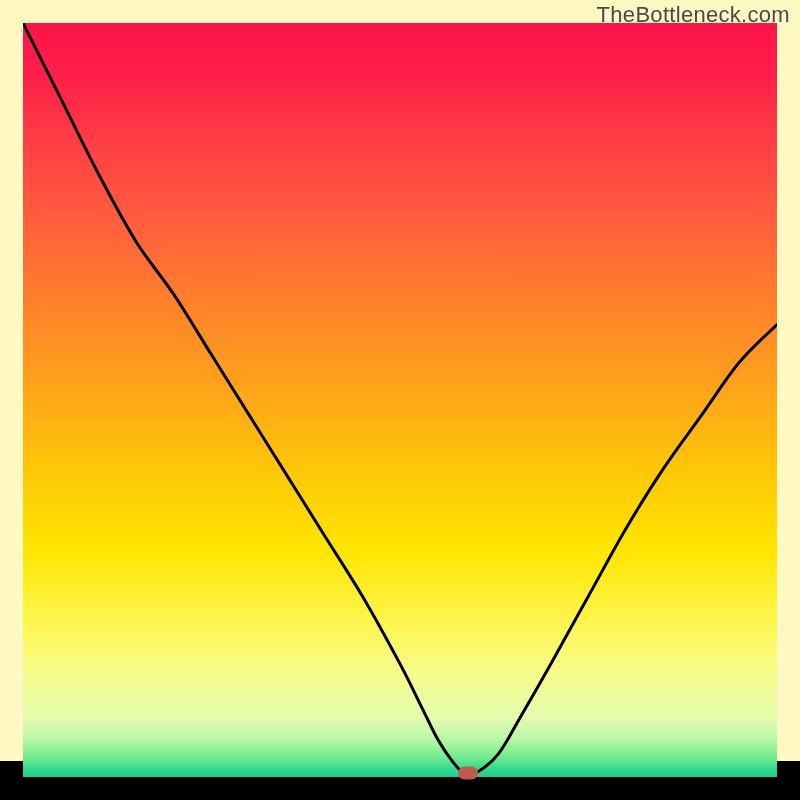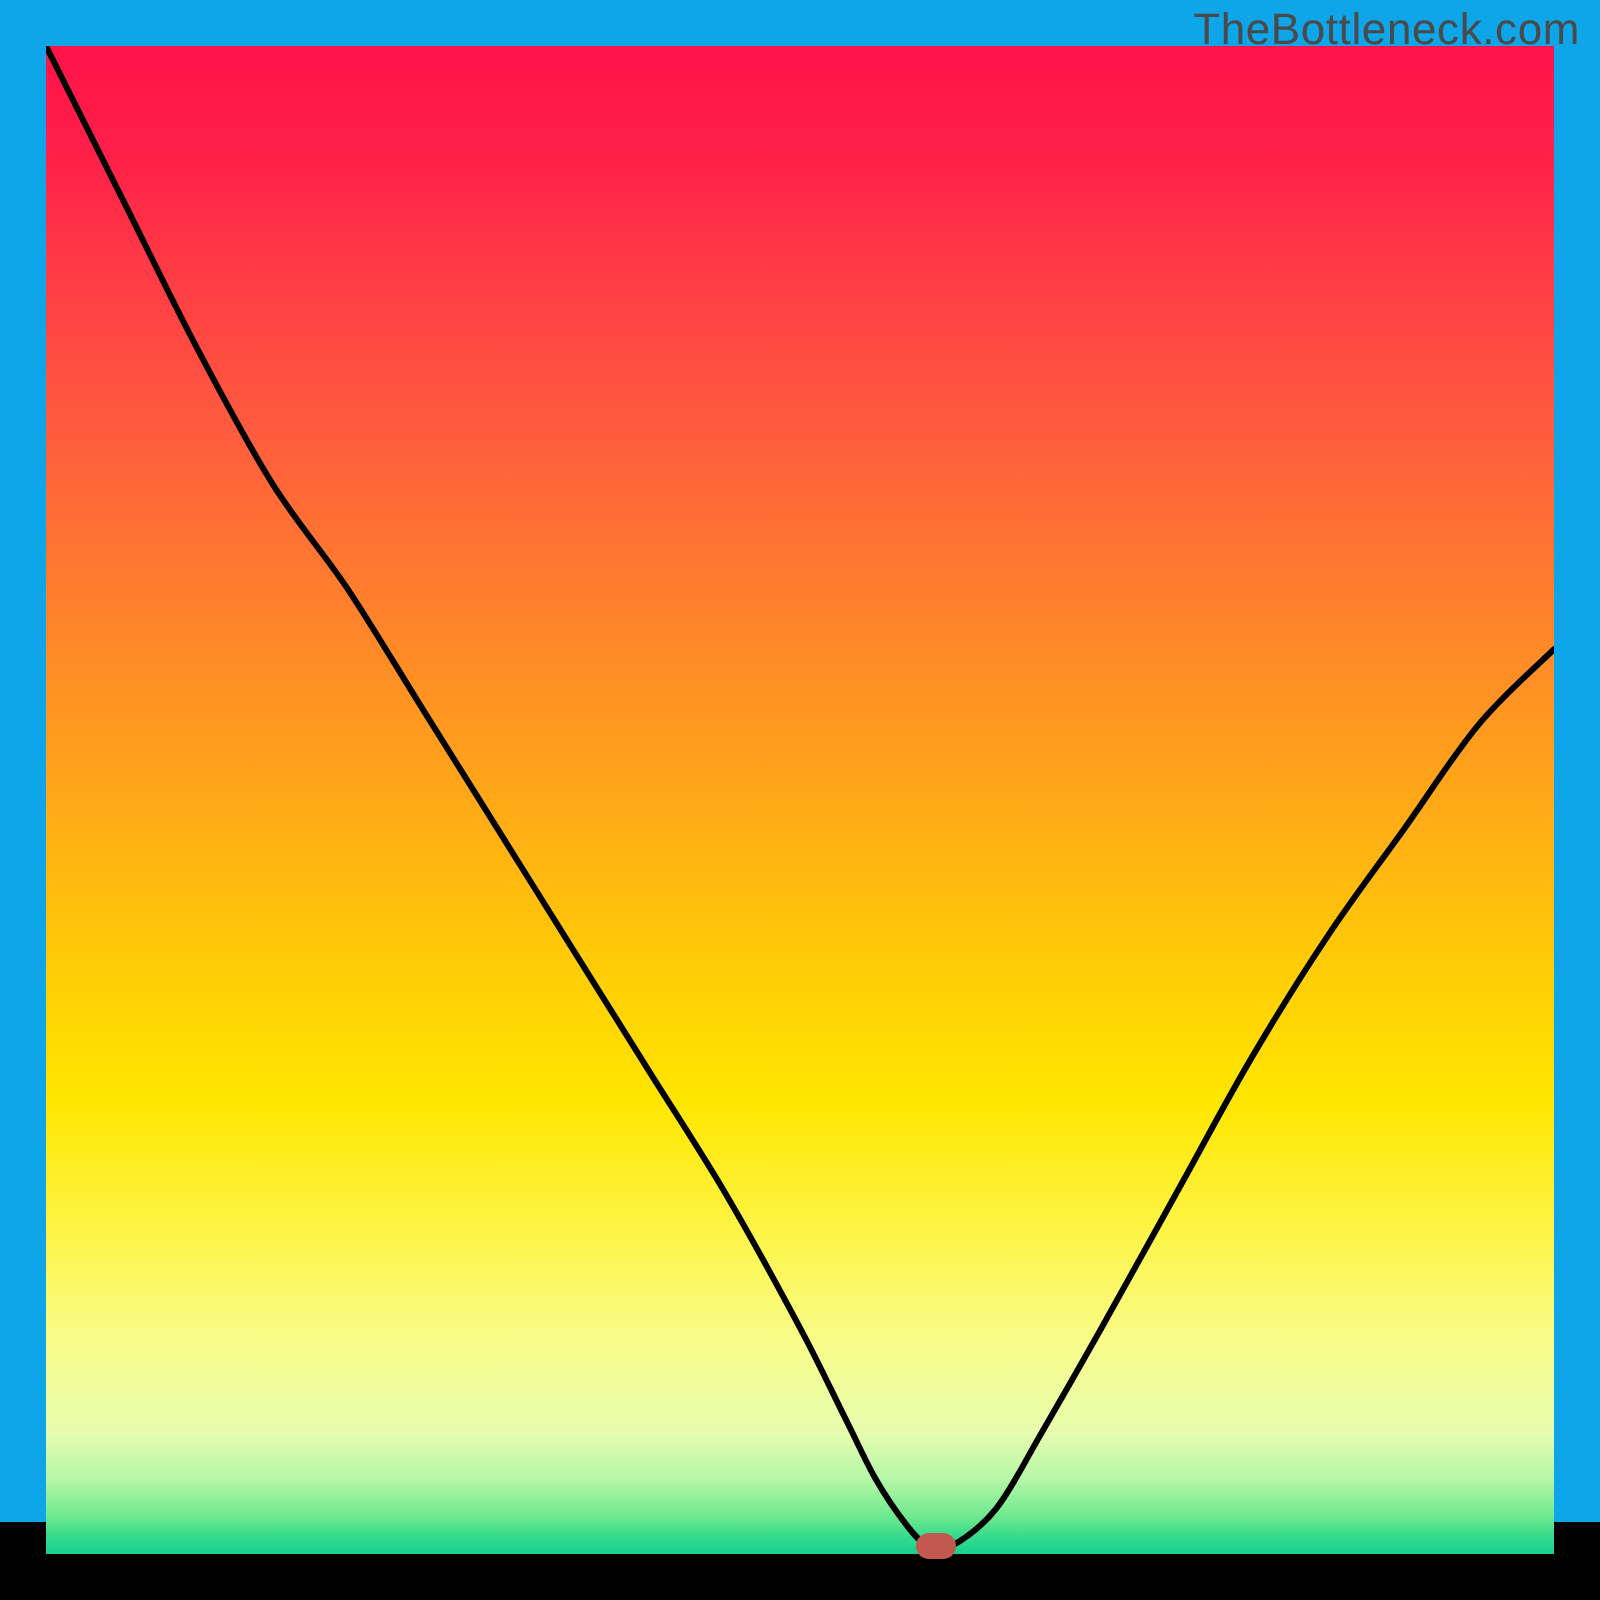--- a/index.html
+++ b/index.html
@@ -8,21 +8,21 @@
     width: 800px;
     height: 800px;
     background: #000;
     font-family: Arial, Helvetica, sans-serif;
     overflow: hidden;
   }
   .frame {
     position: relative;
     width: 800px;
     height: 761px;
-    background: #0ea5e9;
+    background: #fef9c3;
   }
   .watermark {
     position: absolute;
     top: 2px;
     right: 10px;
     color: #4a4a4a;
     font-size: 22px;
     letter-spacing: 0.3px;
     font-weight: 400;
     z-index: 5;

